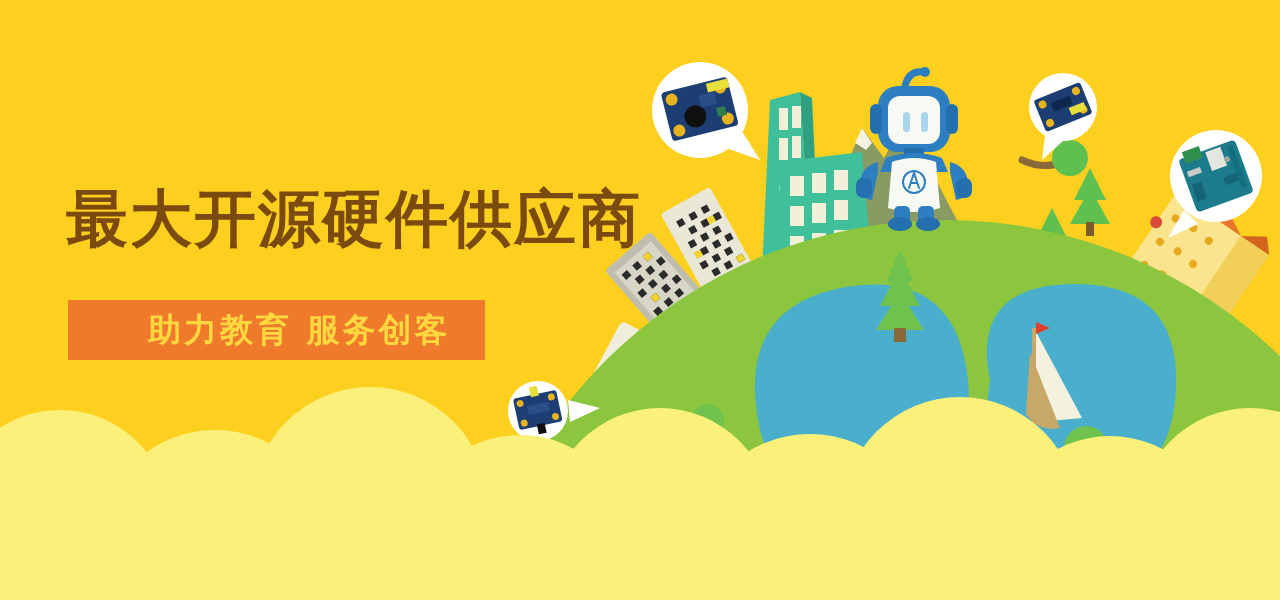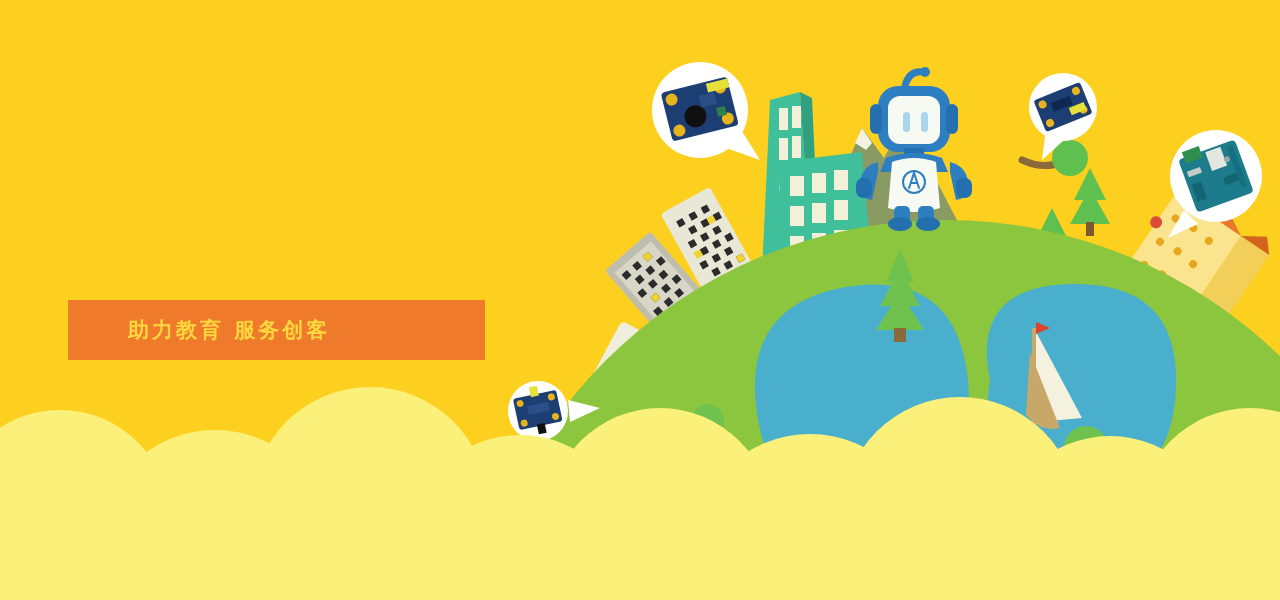--- a/index.html
+++ b/index.html
@@ -22,22 +22,22 @@
     white-space:nowrap;
     font-family:"DejaVu Sans","Liberation Sans",sans-serif;
   }
   #subbadge{
     position:absolute;left:68px;top:300px;
     width:417px;height:60px;
     background:#F07A2B;
     display:flex;align-items:center;
   }
   #subbadge-label{
-    margin-left:60px;
-    font-size:21px;font-weight:bold;letter-spacing:3px;
+    margin-left:80px;
+    font-size:33px;font-weight:bold;letter-spacing:3px;
     color:#FFD73E;white-space:nowrap;
     font-family:"DejaVu Sans","Liberation Sans",sans-serif;
   }
 </style>
 </head>
 <body>
 
 <div id="banner">
 
   <svg id="art" viewBox="0 0 1280 600" xmlns="http://www.w3.org/2000/svg">
@@ -472,18 +472,19 @@
         <circle cx="810" cy="552" r="118"></circle>
         <circle cx="960" cy="515" r="118"></circle>
         <circle cx="1110" cy="548" r="112"></circle>
         <circle cx="1250" cy="520" r="112"></circle>
         <rect x="0" y="545" width="1280" height="60"></rect>
       </g>
 
     </g>
   </svg>
 
+  <div id="headline">最大开源硬件供应商</div>
 
   <div id="subbadge">
     <span id="subbadge-label">助力教育  服务创客</span>
   </div>
 
 </div>
 
 </body></html>

